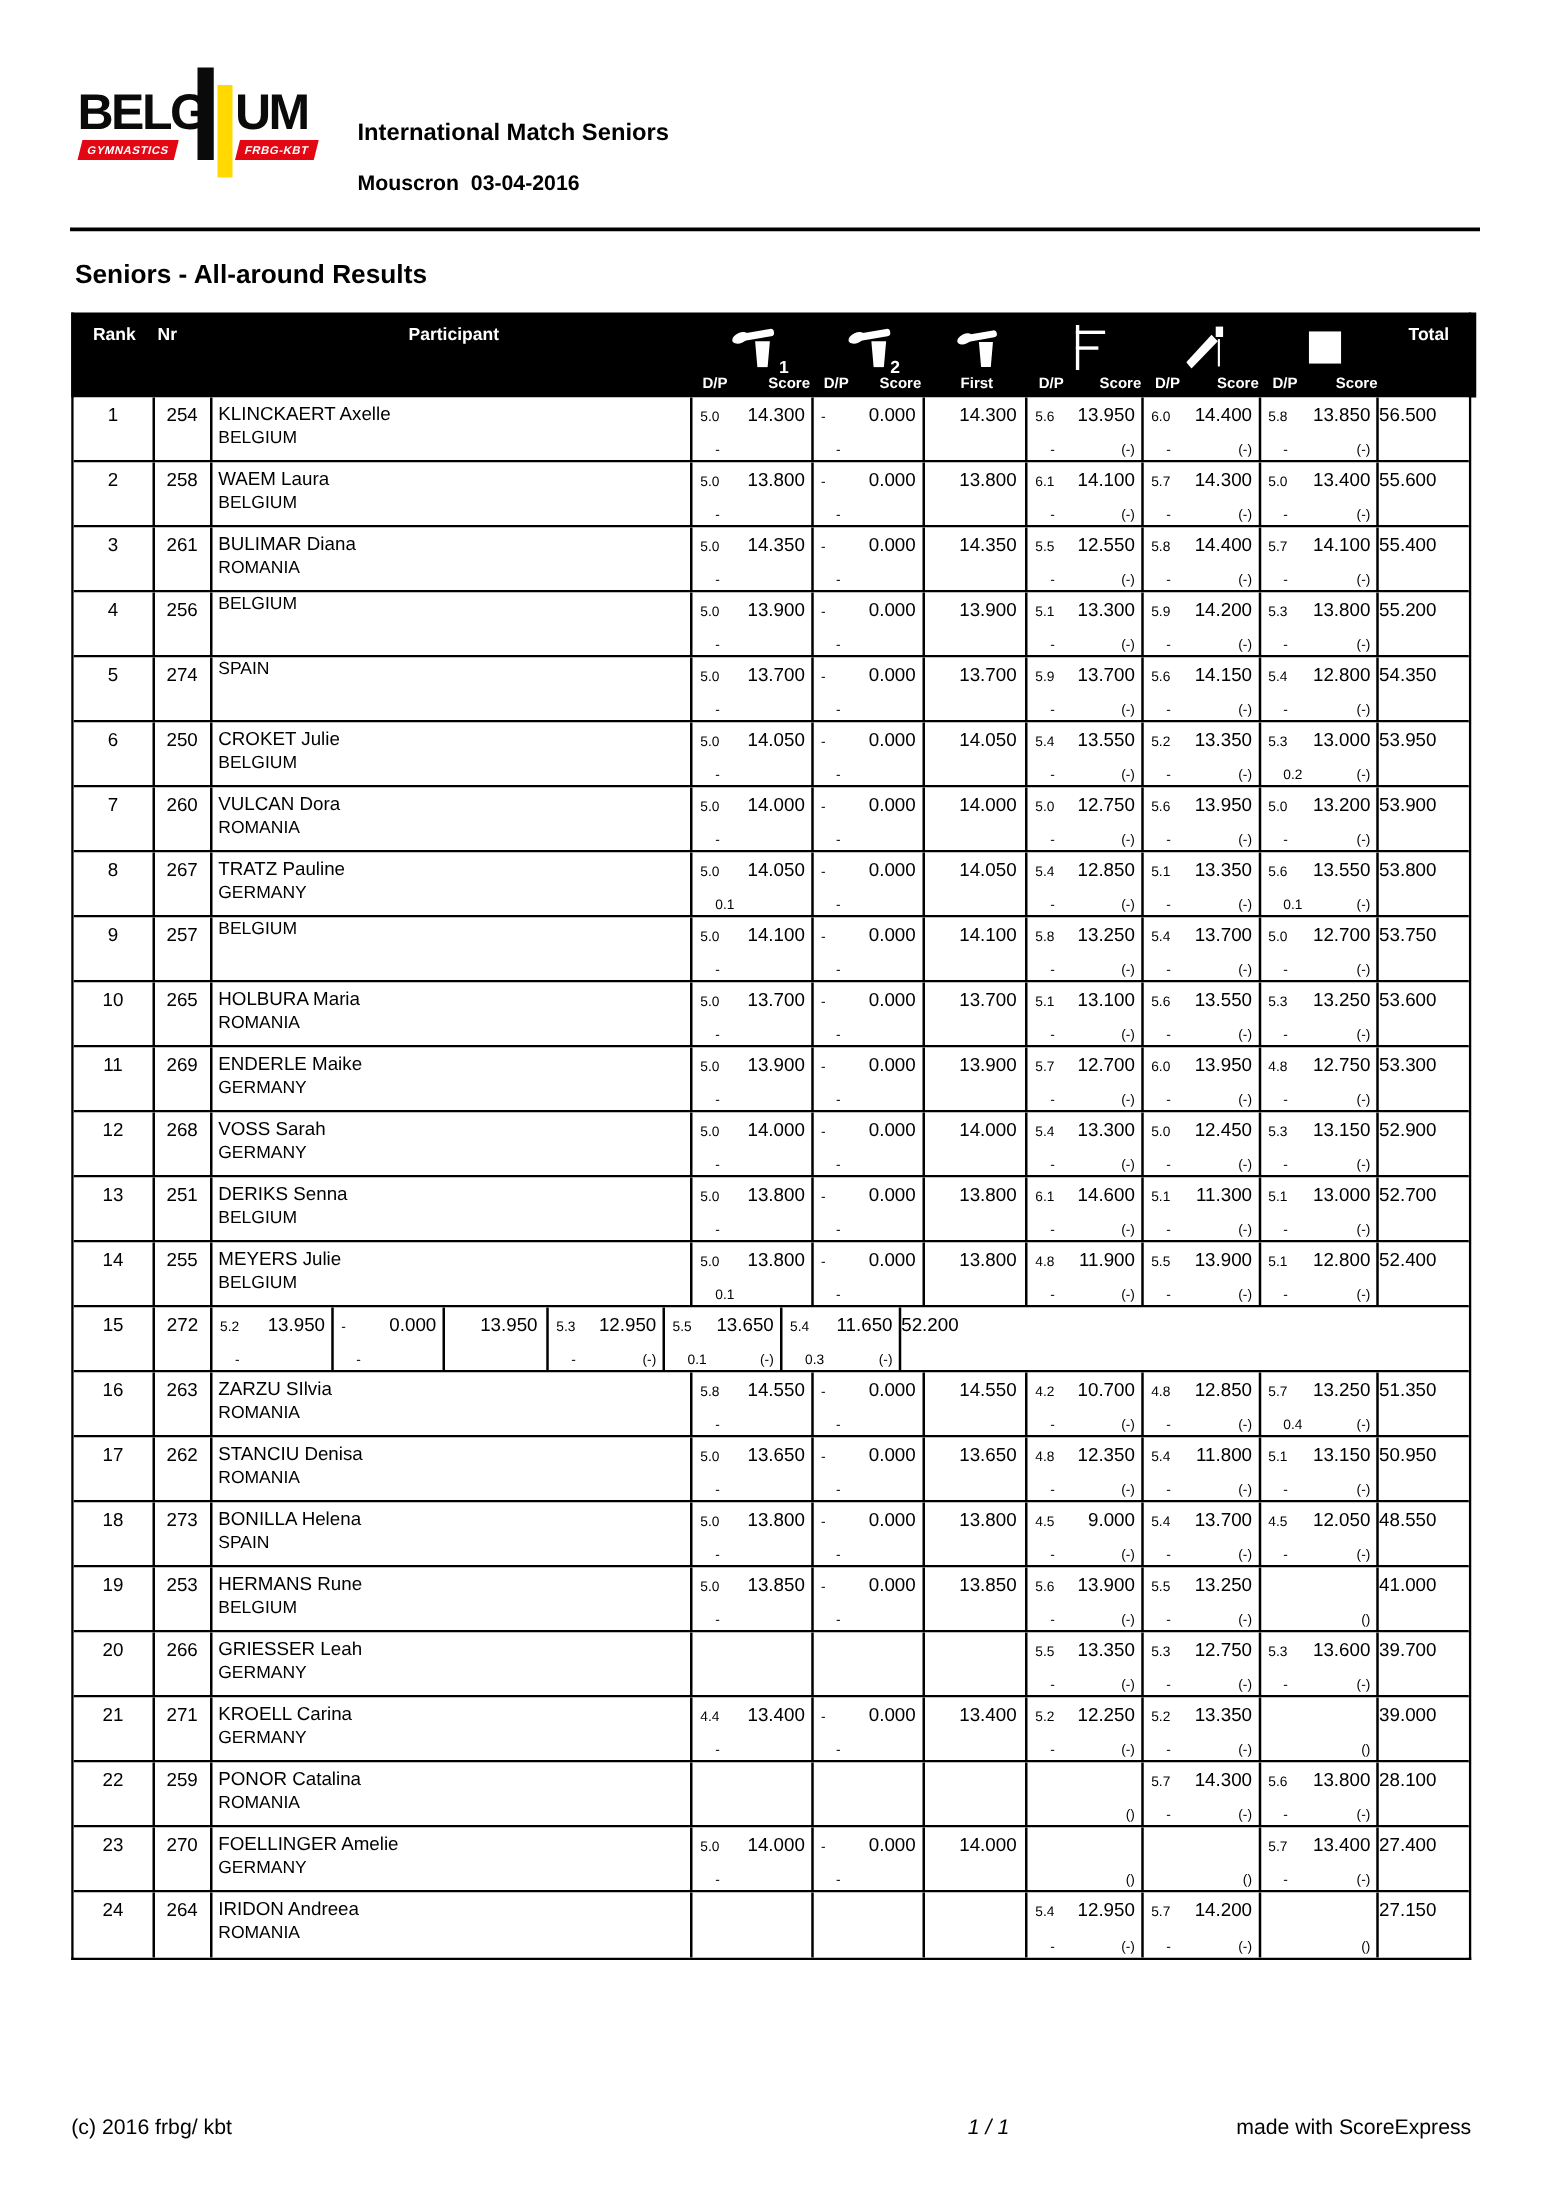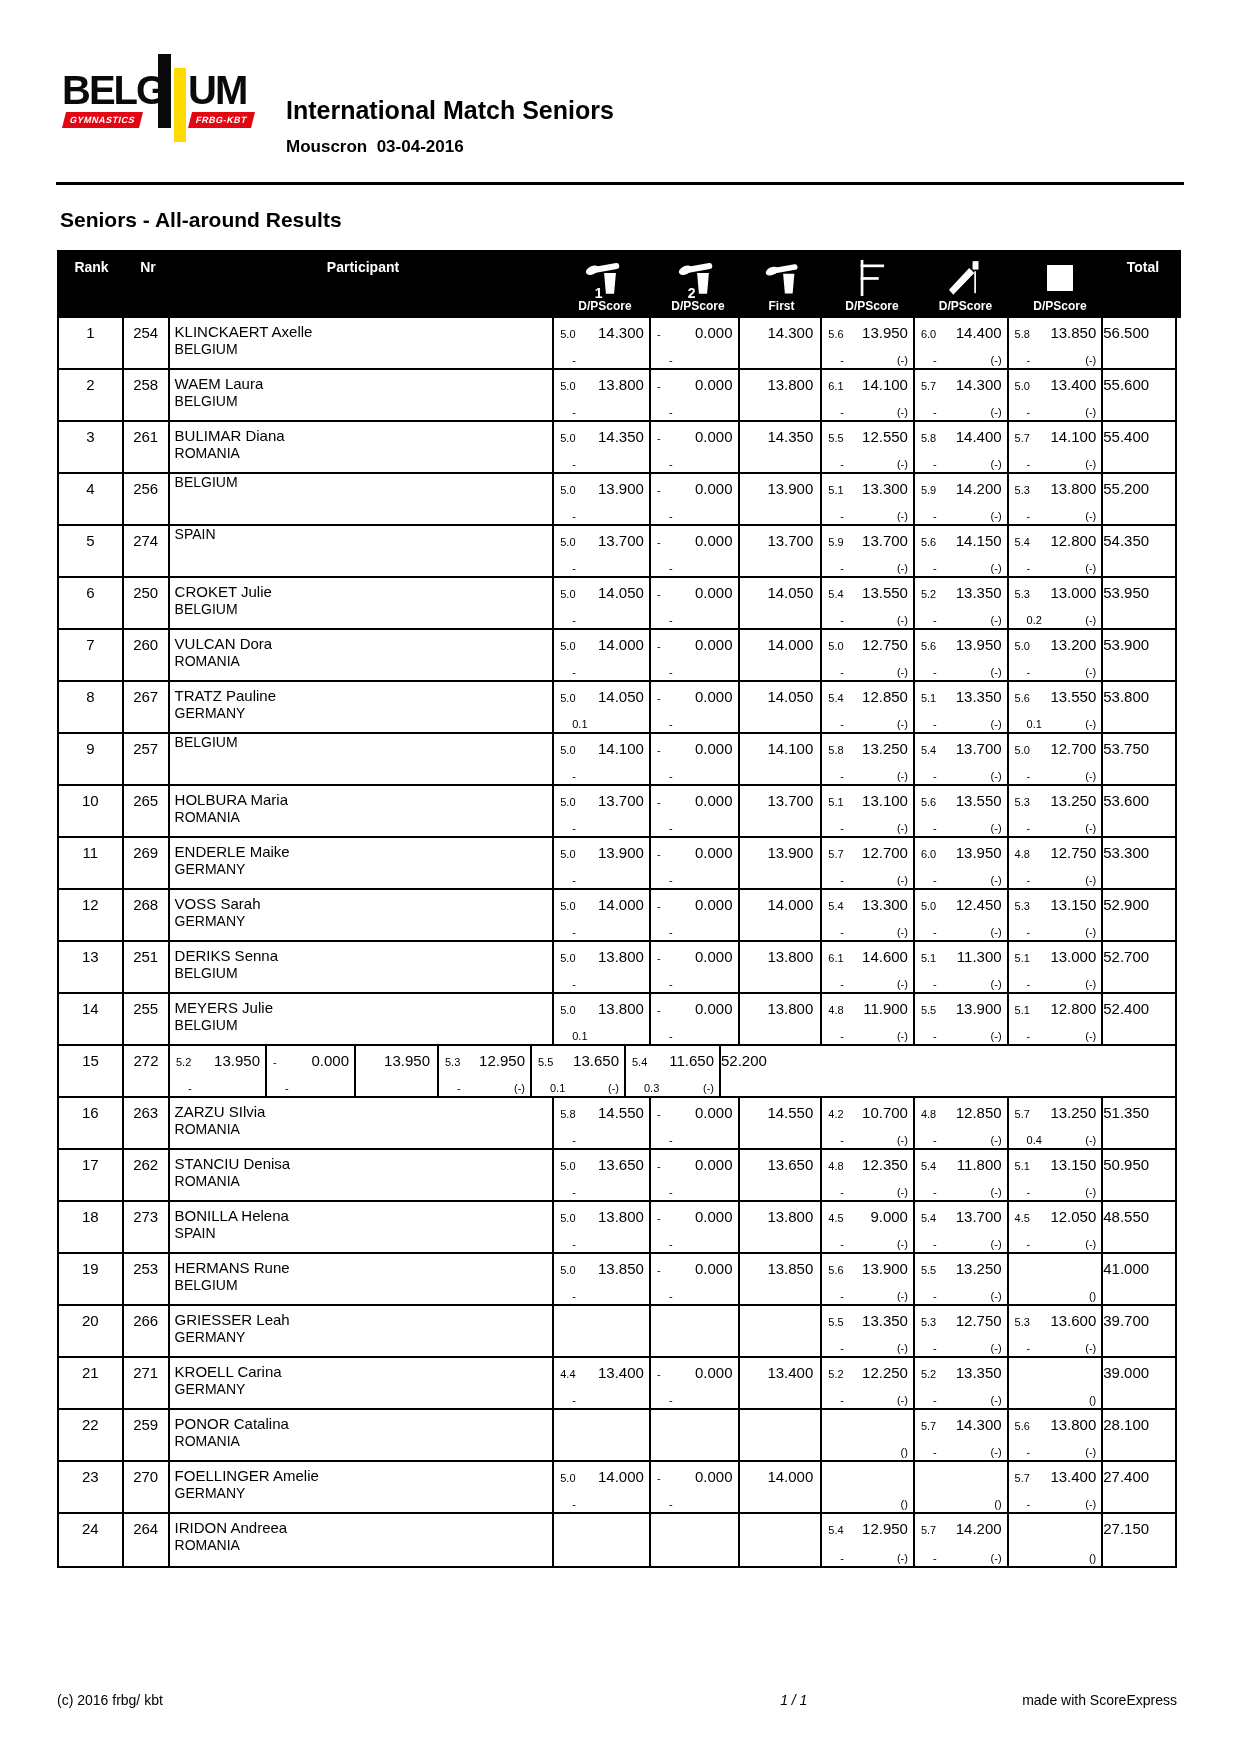--- a/index.html
+++ b/index.html
@@ -14,35 +14,35 @@
   .logo-word { position:absolute; top:16px; font-weight:bold; font-size:40px; letter-spacing:-2px; color:#0a0a0a; }
   .logo-belg { left:0; }
   .logo-um { left:126px; }
   .bar-black { position:absolute; left:96px; top:2px; width:13px; height:74px; background:#0a0a0a; }
   .bar-yellow { position:absolute; left:112px; top:16px; width:12px; height:74px; background:#ffd900; }
   .ribbon { position:absolute; background:#e30613; color:#fff; font-weight:bold; font-size:9px;
             padding:3px 6px; transform:skewX(-14deg); letter-spacing:.5px; white-space:nowrap; }
   .ribbon-left { left:2px; top:60px; }
   .ribbon-right { left:128px; top:60px; }
 
-  .doc-title { position:absolute; left:286px; top:96px; font-size:25px; font-weight:bold; }
+  .doc-title { position:absolute; left:286px; top:96px; font-size:19px; font-weight:bold; }
   .doc-subtitle { position:absolute; left:286px; top:137px; font-size:17px; font-weight:bold; white-space:pre; }
   .top-rule { position:absolute; left:56px; top:182px; width:1128px; height:3px; background:#000; }
   .section-title { position:absolute; left:60px; top:208px; font-size:21px; font-weight:bold; }
 
   
   .rtable { position:absolute; left:57px; top:250px; width:1120px; border:2px solid #000; border-top:none; }
 
   .col-rank{width:65px} .col-nr{width:46px} .col-part{width:386px}
   .col-v1{width:97px} .col-v2{width:89px} .col-first{width:83px}
   .col-bars{width:93px} .col-beam{width:94px} .col-floor{width:95px}
   .col-total{width:72px}
 
   .thead { display:flex; background:#000; color:#fff; height:68px; margin:0 -2px; padding:0 2px; width:1124px; margin-left:-2px; }
-  .hcol { display:flex; flex-direction:column;align-items:center; }
+  .hcol { display:flex; flex-direction:column; }
   .hlabel { font-size:14px; font-weight:bold; padding-top:9px; text-align:center; }
   .hlabel-left { text-align:left; padding-left:2px; }
   .hicon { flex:1; display:flex; align-items:center; justify-content:center; position:relative; padding-top:6px; }
   .inum { position:absolute; right:22px; bottom:-2px; color:#fff; font-weight:bold; font-size:14px;
           text-shadow:-2px 0 0 #000, 0 -1px 0 #000; }
   .hsub { display:flex; justify-content:space-between; font-size:12px; font-weight:bold;
           padding:0 5px 5px 6px; }
   .hsub-center { justify-content:center; padding-right:10px; }
 
   .trow { display:flex; height:52px; border-bottom:2px solid #000; background:#fff; }
@@ -58,21 +58,21 @@
 
   .appline1 { display:flex; align-items:baseline; padding:6px 5px 0 6px; }
   .appline1 .dp { font-size:11px; }
   .appline1 .score { font-size:15px; margin-left:auto; }
   .appline2 { position:absolute; left:0; right:0; bottom:2px; display:flex; justify-content:space-between;
               font-size:11px; padding:0 5px 0 18px; }
   .first-line { text-align:right; padding:6px 7px 0 0; font-size:15px; }
   .total-line { text-align:left; padding:6px 7px 0 0; font-size:15px; }
 
   
-  .footer { position:absolute; left:57px; top:1692px; width:1120px; font-size:14px; display:flex; }
+  .footer { position:absolute; left:57px; top:1692px; width:1120px; font-size:17px; display:flex; }
   .footer-left { width:33%; text-align:left; }
   .footer-center { width:34%; text-align:right;font-style:italic; }
   .footer-right { width:33%; text-align:right; }
 </style>
 </head>
 <body>
 
 <div class="logo">
   <span class="logo-word logo-belg">BELG</span>
   <span class="bar-black"></span>

